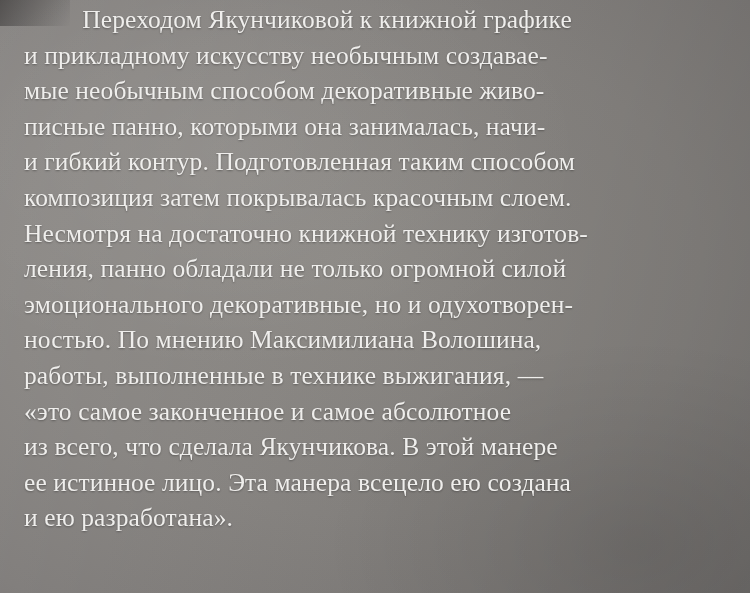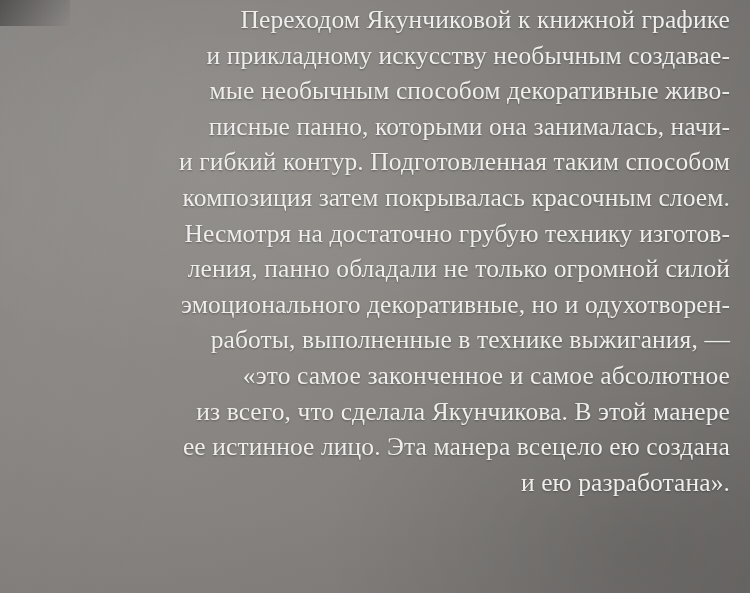--- a/index.html
+++ b/index.html
@@ -49,21 +49,20 @@
     color: #efeeec;
     font-size: 25.5px;
     line-height: 35.6px;
     letter-spacing: 0.1px;
     text-shadow: 0 1px 2px rgba(0,0,0,0.32);
     z-index: 2;
   }
   .line {
     white-space: pre;
     display: block;
-    text-align: right;
   }
   .corner-smudge {
     position: absolute;
     left: 0;
     top: 0;
     width: 70px;
     height: 26px;
     background: linear-gradient(120deg, rgba(40,38,38,0.55), rgba(120,116,114,0.0));
     z-index: 3;
     pointer-events: none;
@@ -76,23 +75,24 @@
 
   <div class="corner-smudge"></div>
 
   <div class="slide-text">
     <span class="line">         Переходом Якунчиковой к книжной графике</span>
     <span class="line">и прикладному искусству необычным создавае-</span>
     <span class="line">мые необычным способом декоративные живо-</span>
     <span class="line">писные панно, которыми она занималась, начи-</span>
     <span class="line">и гибкий контур. Подготовленная таким способом</span>
     <span class="line">композиция затем покрывалась красочным слоем.</span>
-    <span class="line">Несмотря на достаточно грубую технику изготов-</span>
+    <span class="line">Несмотря на достаточно книжной технику изготов-</span>
     <span class="line">ления, панно обладали не только огромной силой</span>
     <span class="line">эмоционального декоративные, но и одухотворен-</span>
+    <span class="line">ностью. По мнению Максимилиана Волошина,</span>
     <span class="line">работы, выполненные в технике выжигания, —</span>
     <span class="line">«это самое законченное и самое абсолютное</span>
     <span class="line">из всего, что сделала Якунчикова. В этой манере</span>
     <span class="line">ее истинное лицо. Эта манера всецело ею создана</span>
     <span class="line">и ею разработана».</span>
   </div>
 
 </div>
 
 </body></html>

